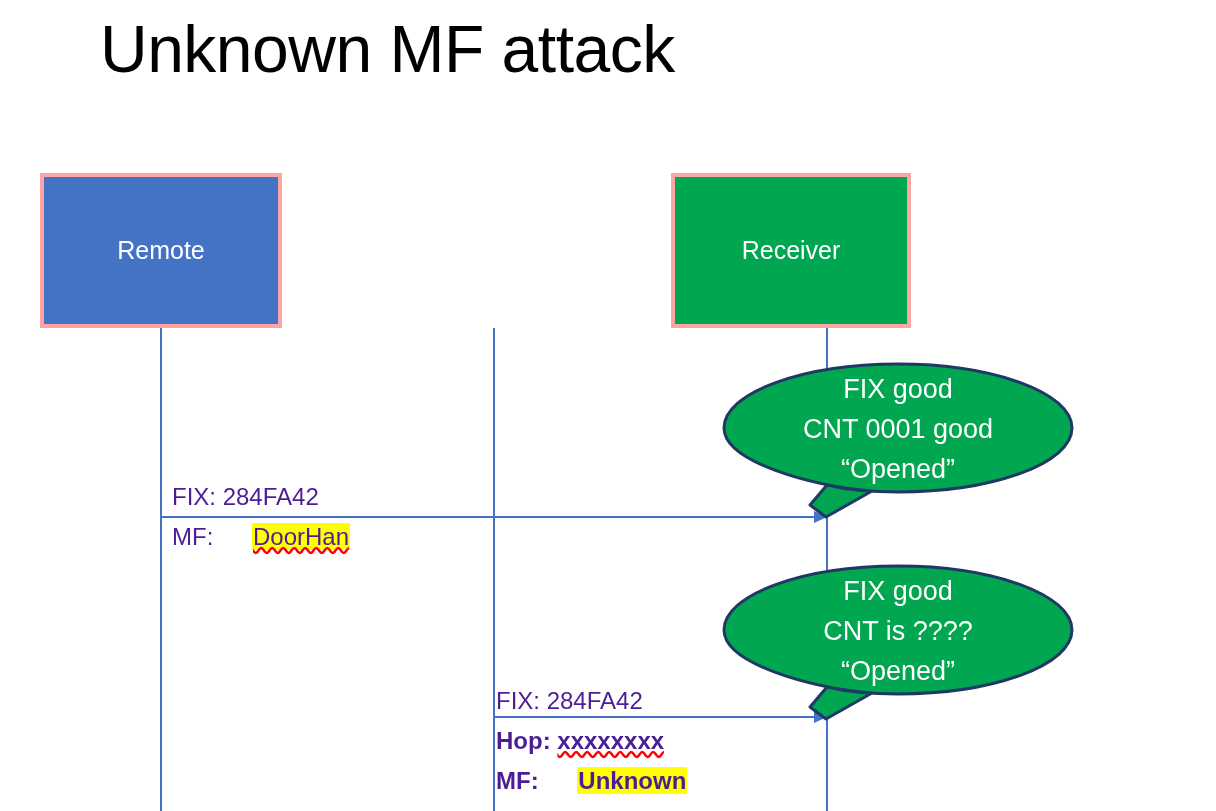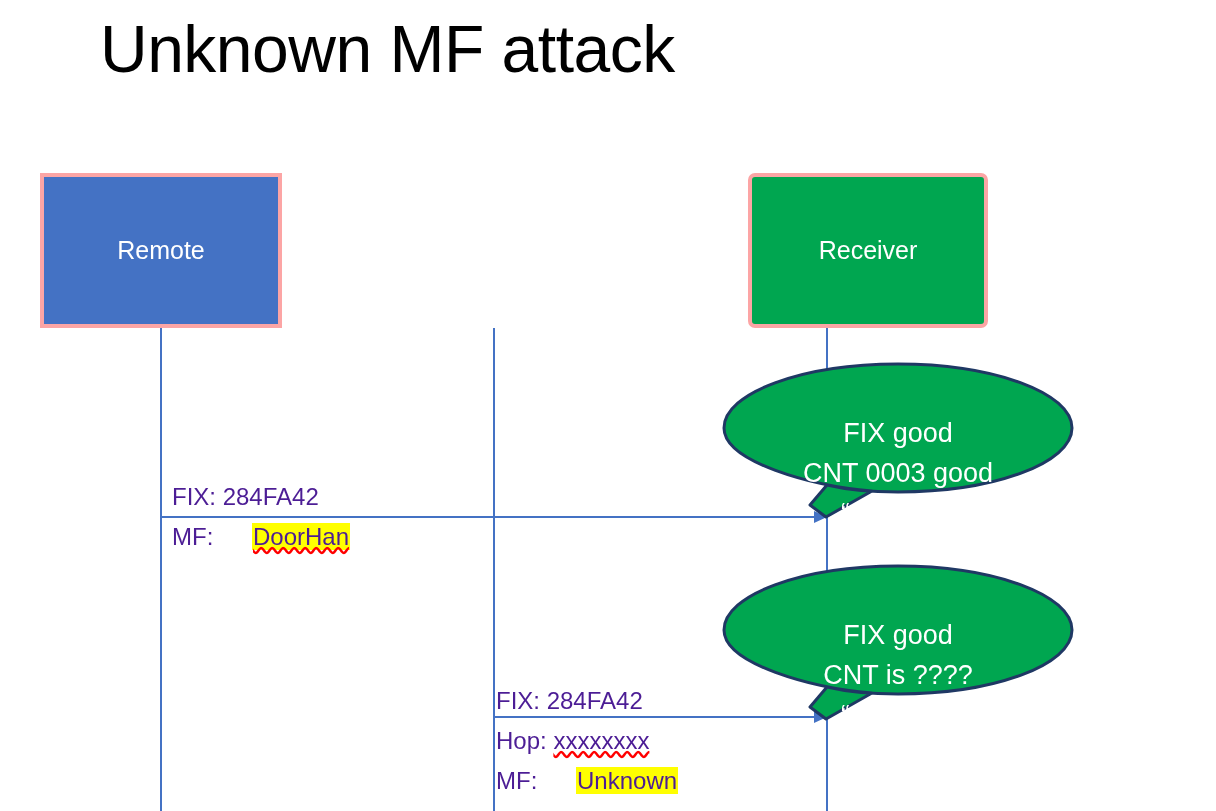--- a/index.html
+++ b/index.html
@@ -39,21 +39,21 @@
     border: 4px solid #fca5a5;
     display: flex;
     align-items: center;
     justify-content: center;
     color: #ffffff;
     font-size: 25px;
     font-weight: 400;
   }
   #actor-remote  { left: 40px;  top: 173px; width: 242px; height: 155px; background: #4472C4; }
   #actor-flipper { left: 374px; top: 173px; width: 241px; height: 155px; background: #ED7D31; }
-  #actor-receiver{ left: 748px; top: 173px; width: 240px; height: 155px; background: #00A650; border-radius: 7px; }
+  #actor-receiver{ left: 671px; top: 173px; width: 240px; height: 155px; background: #00A650; }
 
   
   .lifeline {
     position: absolute;
     width: 2px;
     background: #4472C4;
     top: 328px;
     height: 483px;
   }
   #lifeline-remote   { left: 160px; }
@@ -88,21 +88,21 @@
   .msg-label {
     position: absolute;
     font-size: 24px;
     color: #4c1d95;
     line-height: 40px;
     white-space: nowrap;
   }
   #msg1-line1 { left: 172px; top: 477px; }
   #msg1-rest  { left: 172px; top: 517px; }
   #msg2-line1 { left: 496px; top: 681px; }
-  #msg2-rest  { left: 496px; top: 721px; }
+  #msg2-rest  { left: 496px; top: 721px; font-weight: bold; }
 
   .hl {
     background: #FFFF00;
     padding: 0 1px;
     margin-left: 32px;
   }
   .squiggle {
     text-decoration: underline wavy #FF0000;
     text-decoration-skip-ink: none;
     text-underline-offset: 2px;
@@ -113,21 +113,20 @@
   .bubble svg { display: block; overflow: visible; }
   .bubble-text {
     position: absolute;
     left: 0;
     width: 100%;
     text-align: center;
     color: #ffffff;
     font-size: 27px;
     line-height: 40px;
     pointer-events: none;
-    margin-top: 44px;
   }
   #bubble-1 { left: 722px; top: 362px; width: 352px; height: 158px; }
   #bubble-1 .bubble-text { top: 7px; }
   #bubble-2 { left: 722px; top: 564px; width: 352px; height: 158px; }
   #bubble-2 .bubble-text { top: 7px; }
 </style>
 </head>
 <body>
 
 <div id="slide">
@@ -171,21 +170,21 @@
       <path d="M 176 2
                C 272 2 350 31 350 66
                C 350 101 272 130 176 130
                C 150 130 126 128 105 123
                L 88 143 L 104 155 L 150 129
                C 90 124 2 100 2 66
                C 2 31 80 2 176 2 Z" fill="#00A650" stroke="#1F3864" stroke-width="3" stroke-linejoin="round"></path>
     </svg>
     <div class="bubble-text">
       <div>FIX good</div>
-      <div>CNT 0003 good</div>
+      <div>CNT 0001 good</div>
       <div>“Opened”</div>
     </div>
   </div>
 
   <div class="bubble" id="bubble-2">
     <svg width="352" height="160" viewBox="0 0 352 160">
       <path d="M 176 2
                C 272 2 350 31 350 66
                C 350 101 272 130 176 130
                C 150 130 126 128 105 123

